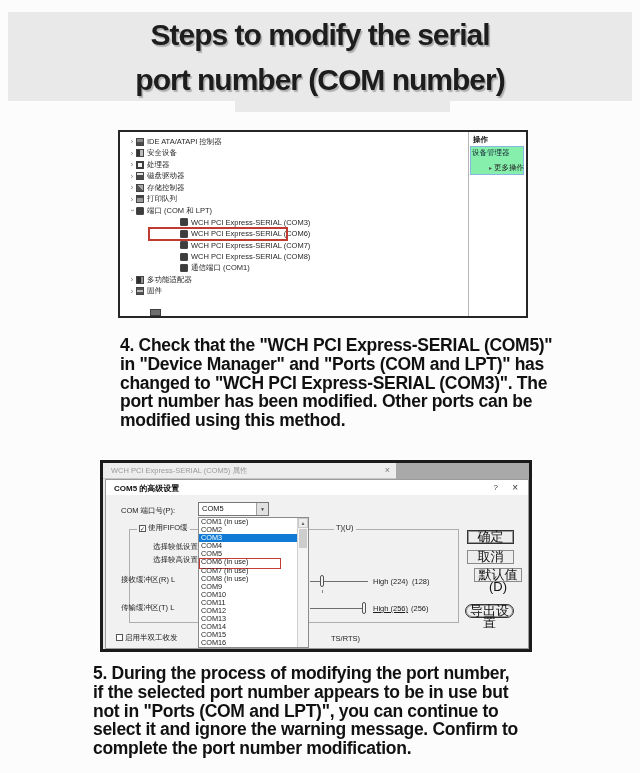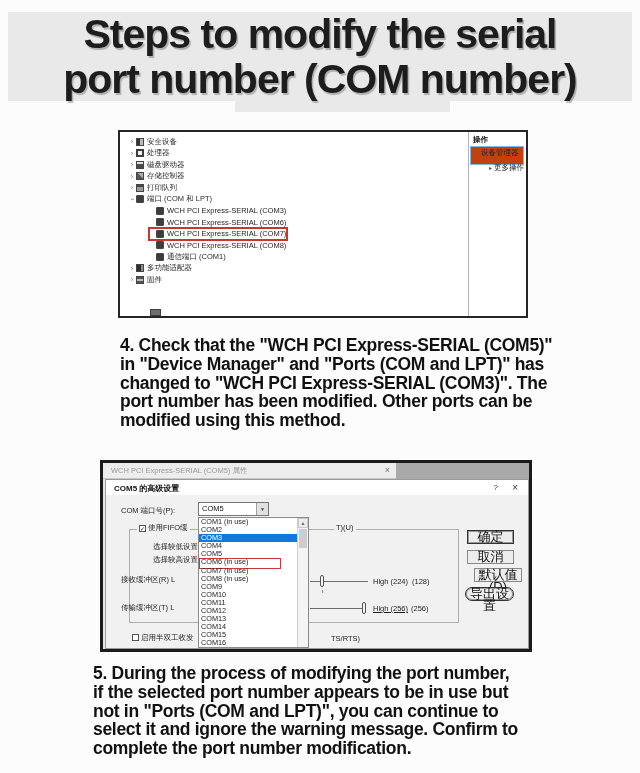--- a/index.html
+++ b/index.html
@@ -10,55 +10,55 @@
   }
   .abs { position:absolute; }
 
   
   .title-underhang { left:235px; top:96px; width:215px; height:16px; background:#e9e9e9; }
   .title-block {
     left:8px; top:12px; width:624px; height:89px; background:#e9e9e9;
     display:flex; flex-direction:column; justify-content:center; align-items:center;
   }
   .title-line {
-    font-size:41px; line-height:45px; font-weight:900; color:#1d1d1d;
+    font-size:30px; line-height:45px; font-weight:900; color:#1d1d1d;
     letter-spacing:-1px; text-shadow:1.5px 1.5px 1px rgba(0,0,0,0.25);
     white-space:nowrap;
   }
 
   
   .shot1 {
     left:118px; top:130px; width:410px; height:188px;
     background:#fff; border:2px solid #262626; overflow:hidden;
   }
   .tree { position:absolute; left:0; top:4px; width:346px; }
   .tree-row { display:flex; align-items:center; height:11.5px; font-size:7.5px; color:#262626; white-space:nowrap; cursor:default; }
   .tree-row.lvl0 { padding-left:2px; }
   .tree-row.lvl1 { padding-left:8px; }
-  .tree-row.lvl2 { padding-left:28px; }
+  .tree-row.lvl2 { padding-left:28px;margin-left:24px; }
   .exp { width:8px; display:inline-block; color:#6b6b6b; font-size:7px; text-align:center; flex:0 0 8px; }
   .ex-closed .exp::before { content:"›"; display:inline-block; }
   .ex-open .exp::before { content:"›"; display:inline-block; transform:rotate(90deg); }
   .tree-ic { width:8px; height:8px; flex:0 0 8px; margin-right:3px; background:#7a7a7a; border:1px solid #454545; }
   .computer-icon { background:#333; }
   .ide-icon { background:linear-gradient(#8a8a8a 55%, #4a4a4a 55%); }
   .security-icon { background:linear-gradient(90deg,#333 45%, #bbb 45%); }
   .processor-icon { background:#f2f2f2; border:2px solid #3c3c3c; }
   .disk-icon { background:linear-gradient(#e0e0e0 30%, #4a4a4a 30%); }
   .storage-icon { background:linear-gradient(45deg,#555 55%, #aaa 55%); }
   .printer-icon { background:linear-gradient(#444 40%, #9a9a9a 40%); }
   .port-icon { background:#3d3d3d; border-radius:1px; }
   .adapter-icon { background:linear-gradient(90deg,#2e2e2e 60%, #909090 60%); }
   .firmware-icon { background:repeating-linear-gradient(#555 0 2px, #bbb 2px 4px); }
   .redbox { border:2px solid #c03a32; background:transparent; pointer-events:none; }
   .rb1 { left:28px; top:95px; width:140px; height:14px; }
   .dm-divider { left:348px; top:0; width:1px; height:184px; background:#b5b5b5; }
   .actions { left:349px; top:0; width:57px; height:184px; background:#fff; font-size:7.5px; color:#222; }
   .act-h { position:absolute; left:4px; top:3px; font-weight:bold; color:#111; }
-  .act-sel { position:absolute; left:1px; top:14px; width:54px; height:19px; background:#c2410c; border:1px solid #86b7e0; line-height:12px; padding-left:10px; color:#123; }
+  .act-sel { position:absolute; left:1px; top:14px; width:54px; height:29px; background:#86efac; border:1px solid #86b7e0; line-height:12px; padding-left:1px; color:#123; }
   .act-more { position:absolute; right:2px; top:31px; color:#222; }
   .more-ic { color:#555; margin-right:2px; font-size:6px; }
   .bottom-frag { left:30px; top:177px; width:11px; height:7px; background:#6f6f6f; border:1px solid #3f3f3f; }
 
   
   .step {
     font-weight:bold; font-size:17.5px; line-height:18.8px; color:#111;
     letter-spacing:-0.3px; white-space:pre-line;
   }
   .step4 { left:120px; top:336px; width:445px; }
@@ -103,20 +103,25 @@
   <div class="abs title-underhang"></div>
   <header class="abs title-block">
     <div class="title-line">Steps to modify the serial</div>
     <div class="title-line">port number (COM number)</div>
   </header>
 
   <section class="abs shot1">
     <div class="tree">
 
 
+        <div class="tree-row lvl1 ex-closed">
+          <span class="exp"></span>
+          <span class="tree-ic ide-icon"></span>
+          <span class="tree-label">IDE ATA/ATAPI 控制器</span>
+        </div>
 
         <div class="tree-row lvl1 ex-closed">
           <span class="exp"></span>
           <span class="tree-ic security-icon"></span>
           <span class="tree-label">安全设备</span>
         </div>
 
         <div class="tree-row lvl1 ex-closed">
           <span class="exp"></span>
           <span class="tree-ic processor-icon"></span>
@@ -242,23 +247,23 @@
 
       <span class="lbl" style="left:15px; top:123px;">传输缓冲区(T)  L</span>
       <div class="slider-track" style="left:204px; top:128px; width:53px;"></div>
       <div class="slider-thumb" style="left:256px; top:122px;"></div>
       <span class="lbl" style="left:267px; top:124px;text-decoration:underline;">High (256)</span>
       <span class="lbl" style="left:305px; top:124px;">(256)</span>
 
       <div class="btn default" style="top:50px;">确定</div>
       <div class="btn" style="top:70px;">取消</div>
       <div class="btn" style="top:88px; left:368px; width:48px;">默认值(D)</div>
-      <div class="btn default" style="top:107px; left:359px; width:49px;border-radius:7px;">导出设置</div>
-
-      <span class="lbl" style="left:10px; top:153px;margin-left:16px;"><span class="cbx"></span><span>启用半双工收发</span></span>
+      <div class="btn default" style="top:124px; left:359px; width:49px;border-radius:7px;">导出设置</div>
+
+      <span class="lbl" style="left:10px; top:153px;"><span class="cbx"></span><span>启用半双工收发</span></span>
       <span class="lbl" style="left:225px; top:154px;">TS/RTS)</span>
 
       <div class="ddlist">
 
           <div class="dd-item">
             <span>COM1 (in use)</span>
           </div>
 
           <div class="dd-item">
             <span>COM2</span>

